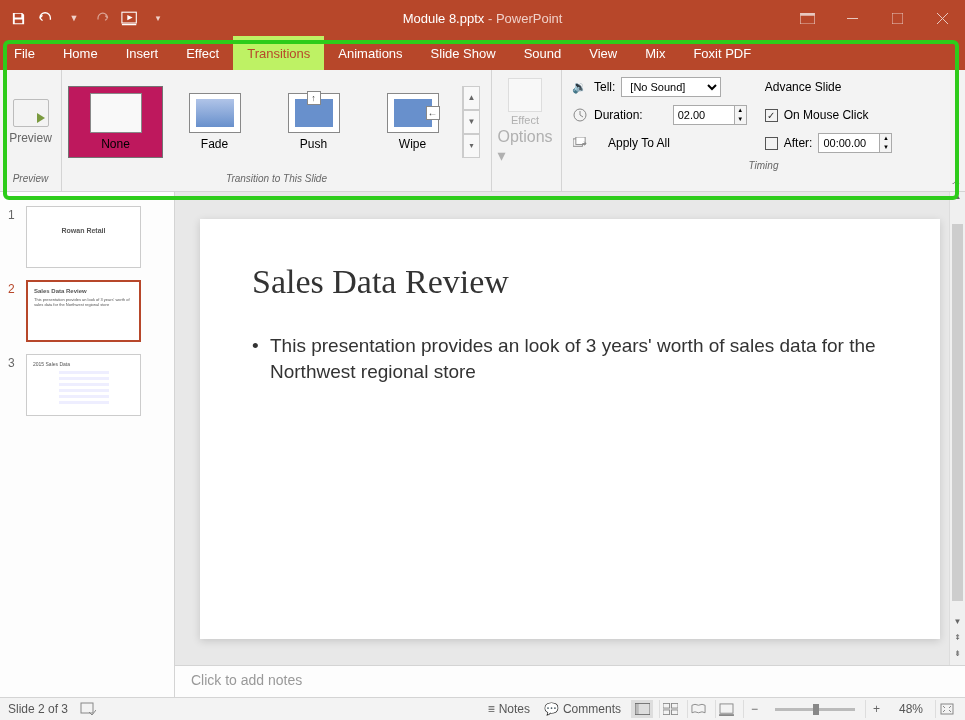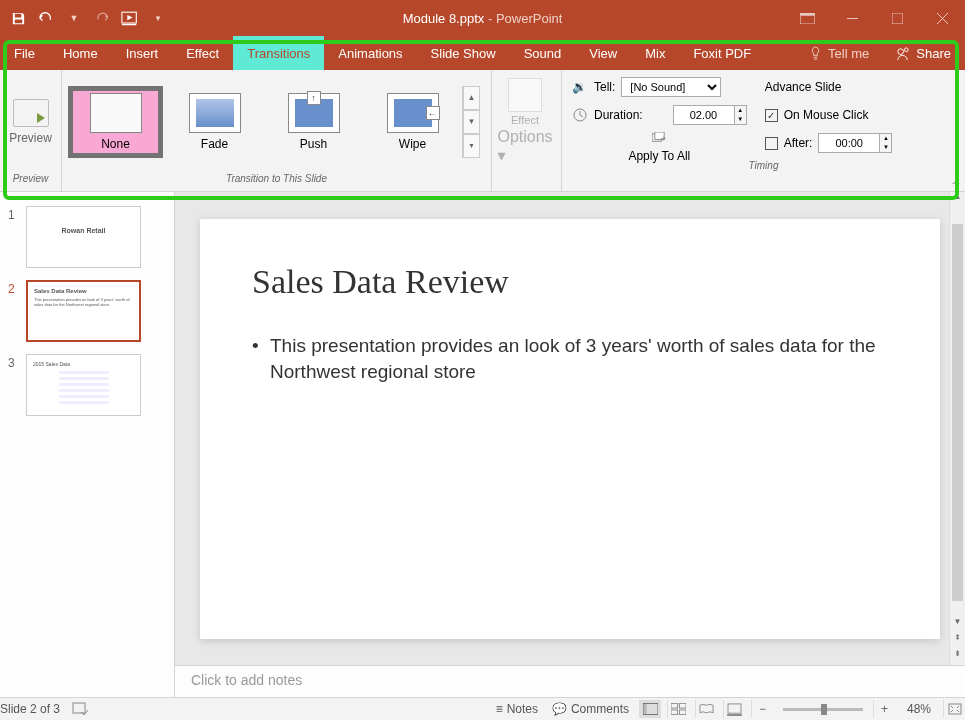--- a/index.html
+++ b/index.html
@@ -11,64 +11,64 @@
 .qat-icon { width: 20px; height: 20px; display: flex; align-items: center; justify-content: center; color: #fff; font-size: 14px; cursor: pointer; }
 .title { position: absolute; left: 50%; transform: translateX(-50%); font-size: 13px; color: #fff; }
 .title .app { color: #f0d0c8; margin-left: 0; }
 .win-controls { position: absolute; right: 0; top: 0; display: flex; }
 .win-btn { width: 45px; height: 36px; display: flex; align-items: center; justify-content: center; color: #e8c8c0; font-size: 13px; cursor: pointer; }
 .ribbon-display { width: 45px; height: 36px; display: flex; align-items: center; justify-content: center; color: #e8c8c0; cursor: pointer; }
 
 
 .menubar { background: #b7472a; height: 34px; display: flex; align-items: stretch; color: #fff; font-size: 13px; position: relative; }
 .menu-item { padding: 0 14px; display: flex; align-items: center; cursor: pointer; }
-.menu-item.active { background: #5eead4; color: #b7472a; }
+.menu-item.active { background: #bef264; color: #b7472a; }
 .menu-right { margin-left: auto; display: flex; align-items: stretch; }
 .tellme { display: flex; align-items: center; gap: 6px; padding: 0 12px; color: #f0d0c8; cursor: pointer; }
 .share { display: flex; align-items: center; gap: 6px; padding: 0 14px; cursor: pointer; }
 
 
 .highlight-border { position: absolute; left: 3px; top: 40px; width: 956px; height: 160px; border: 4px solid #2dcc1a; border-radius: 6px; pointer-events: none; z-index: 5; }
 
 
 .ribbon-wrap { height: 122px; background: #f3f3f3; border-bottom: 1px solid #d4d4d4; display: flex; position: relative; }
 .ribbon-group { border-right: 1px solid #d4d4d4; display: flex; flex-direction: column; }
 .group-body { flex: 1; display: flex; align-items: center; padding: 4px; }
 .group-label { text-align: center; font-size: 10px; color: #666; padding-bottom: 3px; height: 18px; font-style: italic; }
 
 .preview-btn { width: 60px; height: 80px; display: flex; flex-direction: column; align-items: center; justify-content: center; gap: 4px; cursor: pointer; }
 .preview-icon { width: 36px; height: 28px; border: 1px solid #bcbcbc; position: relative; border-radius: 2px; }
 .preview-icon::after { content: ""; position: absolute; right: 3px; bottom: 3px; width: 0; height: 0; border-left: 8px solid #7a9a3f; border-top: 5px solid transparent; border-bottom: 5px solid transparent; }
 
 .trans-gallery { display: flex; align-items: center; }
 .trans-item { width: 95px; height: 72px; display: flex; flex-direction: column; align-items: center; justify-content: center; gap: 4px; cursor: pointer; margin: 0 2px; }
-.trans-item.selected { background: #f9a8d4; border: 5px solid #737373; }
+.trans-item.selected { background: #be185d; border: 1px solid #737373; }
 .trans-thumb { width: 52px; height: 40px; border: 1px solid #888; background: #fff; display: flex; align-items: center; justify-content: center; position: relative; }
 .trans-thumb.none { background: #f9f9f9; }
 .fade-inner { width: 38px; height: 28px; background: linear-gradient(to bottom, #b0c4e8, #6890cc); }
 .push-inner { width: 38px; height: 28px; background: #6890cc; position: relative; }
 .push-arrow { position: absolute; top: -8px; left: 50%; transform: translateX(-50%); width: 14px; height: 14px; background: #fff; border: 1px solid #888; display: flex; align-items: center; justify-content: center; font-size: 9px; color: #444; }
 .wipe-inner { width: 38px; height: 28px; background: #6890cc; position: relative; }
 .wipe-arrow { position: absolute; top: 50%; right: -8px; transform: translateY(-50%); width: 14px; height: 14px; background: #fff; border: 1px solid #888; display: flex; align-items: center; justify-content: center; font-size: 10px; color: #444; }
 .gallery-scroll { display: flex; flex-direction: column; width: 18px; height: 72px; border-left: 1px solid #ccc; }
 .scroll-btn { flex: 1; border: 1px solid #ccc; background: #f8f8f8; display: flex; align-items: center; justify-content: center; font-size: 8px; color: #666; cursor: pointer; }
 
 .effect-opts { width: 58px; display: flex; flex-direction: column; align-items: center; justify-content: center; gap: 2px; color: #b0b0b0; cursor: default; padding: 4px; }
 .effect-icon { width: 34px; height: 34px; border: 1px solid #ddd; background: #f8f8f8; }
 
 .timing-body { display: flex; padding: 6px 10px; gap: 18px; }
 .timing-col { display: flex; flex-direction: column; gap: 6px; }
 .timing-row { display: flex; align-items: center; gap: 6px; height: 22px; font-size: 12px; }
 .t-icon { width: 16px; height: 16px; display: flex; align-items: center; justify-content: center; color: #666; font-size: 12px; }
 .t-select { width: 100px; height: 20px; border: 1px solid #aaa; font-size: 11px; padding: 0 4px; background: #fff; }
-.t-input { width: 62px; height: 20px; border: 1px solid #aaa; font-size: 11px; padding: 0 16px; text-align: left; }
+.t-input { width: 62px; height: 20px; border: 1px solid #aaa; font-size: 11px; padding: 0 4px; text-align: left; }
 .spinner { width: 12px; height: 20px; display: flex; flex-direction: column; border: 1px solid #aaa; border-left: none; }
 .spinner div { flex: 1; font-size: 6px; text-align: center; line-height: 8px; cursor: pointer; background: #f4f4f4; }
 .cbox { width: 13px; height: 13px; border: 1px solid #555; display: inline-flex; align-items: center; justify-content: center; font-size: 10px; color: #333; cursor: pointer; }
-.apply-all { display: flex; align-items: center; gap: 4px; cursor: pointer; flex-direction: column; }
+.apply-all { display: flex; align-items: center; gap: 20px; cursor: pointer; }
 
 .ribbon-collapse { position: absolute; right: 4px; bottom: 2px; font-size: 10px; color: #666; cursor: pointer; }
 
 
 .main { display: flex; height: 505px; background: #e8e8e8; }
 .thumbs { width: 175px; background: #fdfdfd; border-right: 1px solid #d4d4d4; padding: 8px 0; overflow-y: auto; }
 .thumb-row { display: flex; align-items: flex-start; padding: 6px 8px; gap: 6px; }
 .thumb-num { width: 12px; font-size: 12px; color: #666; padding-top: 2px; }
 .thumb-row.selected .thumb-num { color: #b7472a; }
 .thumb { width: 115px; height: 62px; background: #fff; border: 1px solid #ccc; cursor: pointer; padding: 6px; font-size: 5px; color: #555; overflow: hidden; }
@@ -82,21 +82,21 @@
 .slide li { font-size: 19px; color: #333; line-height: 1.4; padding-left: 18px; position: relative; }
 .slide li::before { content: "•"; position: absolute; left: 0; }
 .vscroll { position: absolute; right: 0; top: 0; bottom: 0; width: 16px; background: #f0f0f0; border-left: 1px solid #ddd; display: flex; flex-direction: column; }
 .vscroll-thumb { background: #cdcdcd; flex: 1; margin: 16px 2px; }
 .vscroll-btn { height: 16px; text-align: center; font-size: 8px; color: #666; cursor: pointer; background: #f0f0f0; }
 .nav-arrows { height: 32px; display: flex; flex-direction: column; }
 
 .notes-pane { height: 32px; background: #fdfdfd; border-top: 1px solid #d4d4d4; padding: 6px 16px; color: #999; font-size: 14px; cursor: text; }
 
 
-.statusbar { height: 23px; background: #f3f3f3; border-top: 1px solid #d4d4d4; display: flex; align-items: center; font-size: 12px; color: #555; padding: 0 0; }
+.statusbar { height: 23px; background: #f3f3f3; border-top: 1px solid #d4d4d4; display: flex; align-items: center; font-size: 12px; color: #555; padding: 0 8px; }
 .status-left { display: flex; align-items: center; gap: 12px; }
 .status-right { margin-left: auto; display: flex; align-items: center; gap: 6px; }
 .status-btn { display: flex; align-items: center; gap: 4px; cursor: pointer; padding: 0 4px; }
 .view-btn { width: 22px; height: 18px; display: flex; align-items: center; justify-content: center; cursor: pointer; color: #666; border-left: 1px solid #ddd; }
 .view-btn.active { background: #ddd; }
 .zoom-slider { width: 80px; height: 3px; background: #bbb; position: relative; margin: 0 4px; }
 .zoom-handle { position: absolute; left: 38px; top: -4px; width: 6px; height: 11px; background: #888; cursor: pointer; }
 
 svg { display: block; }
 </style>
@@ -165,40 +165,20 @@
   <div class="menu-item">Home</div>
   <div class="menu-item">Insert</div>
   <div class="menu-item">Effect</div>
   <div class="menu-item active">Transitions</div>
   <div class="menu-item">Animations</div>
   <div class="menu-item">Slide Show</div>
   <div class="menu-item">Sound</div>
   <div class="menu-item">View</div>
   <div class="menu-item">Mix</div>
   <div class="menu-item">Foxit PDF</div>
-  <div class="menu-right">
-    <div class="tellme">
-      <span>
-        <svg width="13" height="15" viewBox="0 0 12 16">
-            <path fill="none" stroke="#f0d0c8" d="M6 1a4 4 0 0 0-2 7v2h4v-2a4 4 0 0 0-2-7zM4 12h4M4.5 14h3"></path>
-          </svg>
-      </span>
-      <span>Tell me</span>
-    </div>
-    <div class="share">
-      <span>
-        <svg width="15" height="15" viewBox="0 0 16 16">
-            <circle cx="6" cy="6" r="3" fill="none" stroke="#fff"></circle>
-            <path d="M3 15a5 5 0 0 1 10 0" fill="none" stroke="#fff"></path>
-            <circle cx="12" cy="4" r="2" fill="none" stroke="#fff"></circle>
-          </svg>
-      </span>
-      <span>Share</span>
-    </div>
-  </div>
 </div>
 
 <div class="highlight-border"></div>
 
 <div class="ribbon-wrap">
 
   <div class="ribbon-group" style="width:62px">
     <div class="group-body">
       <div class="preview-btn">
         <div class="preview-icon"></div>

